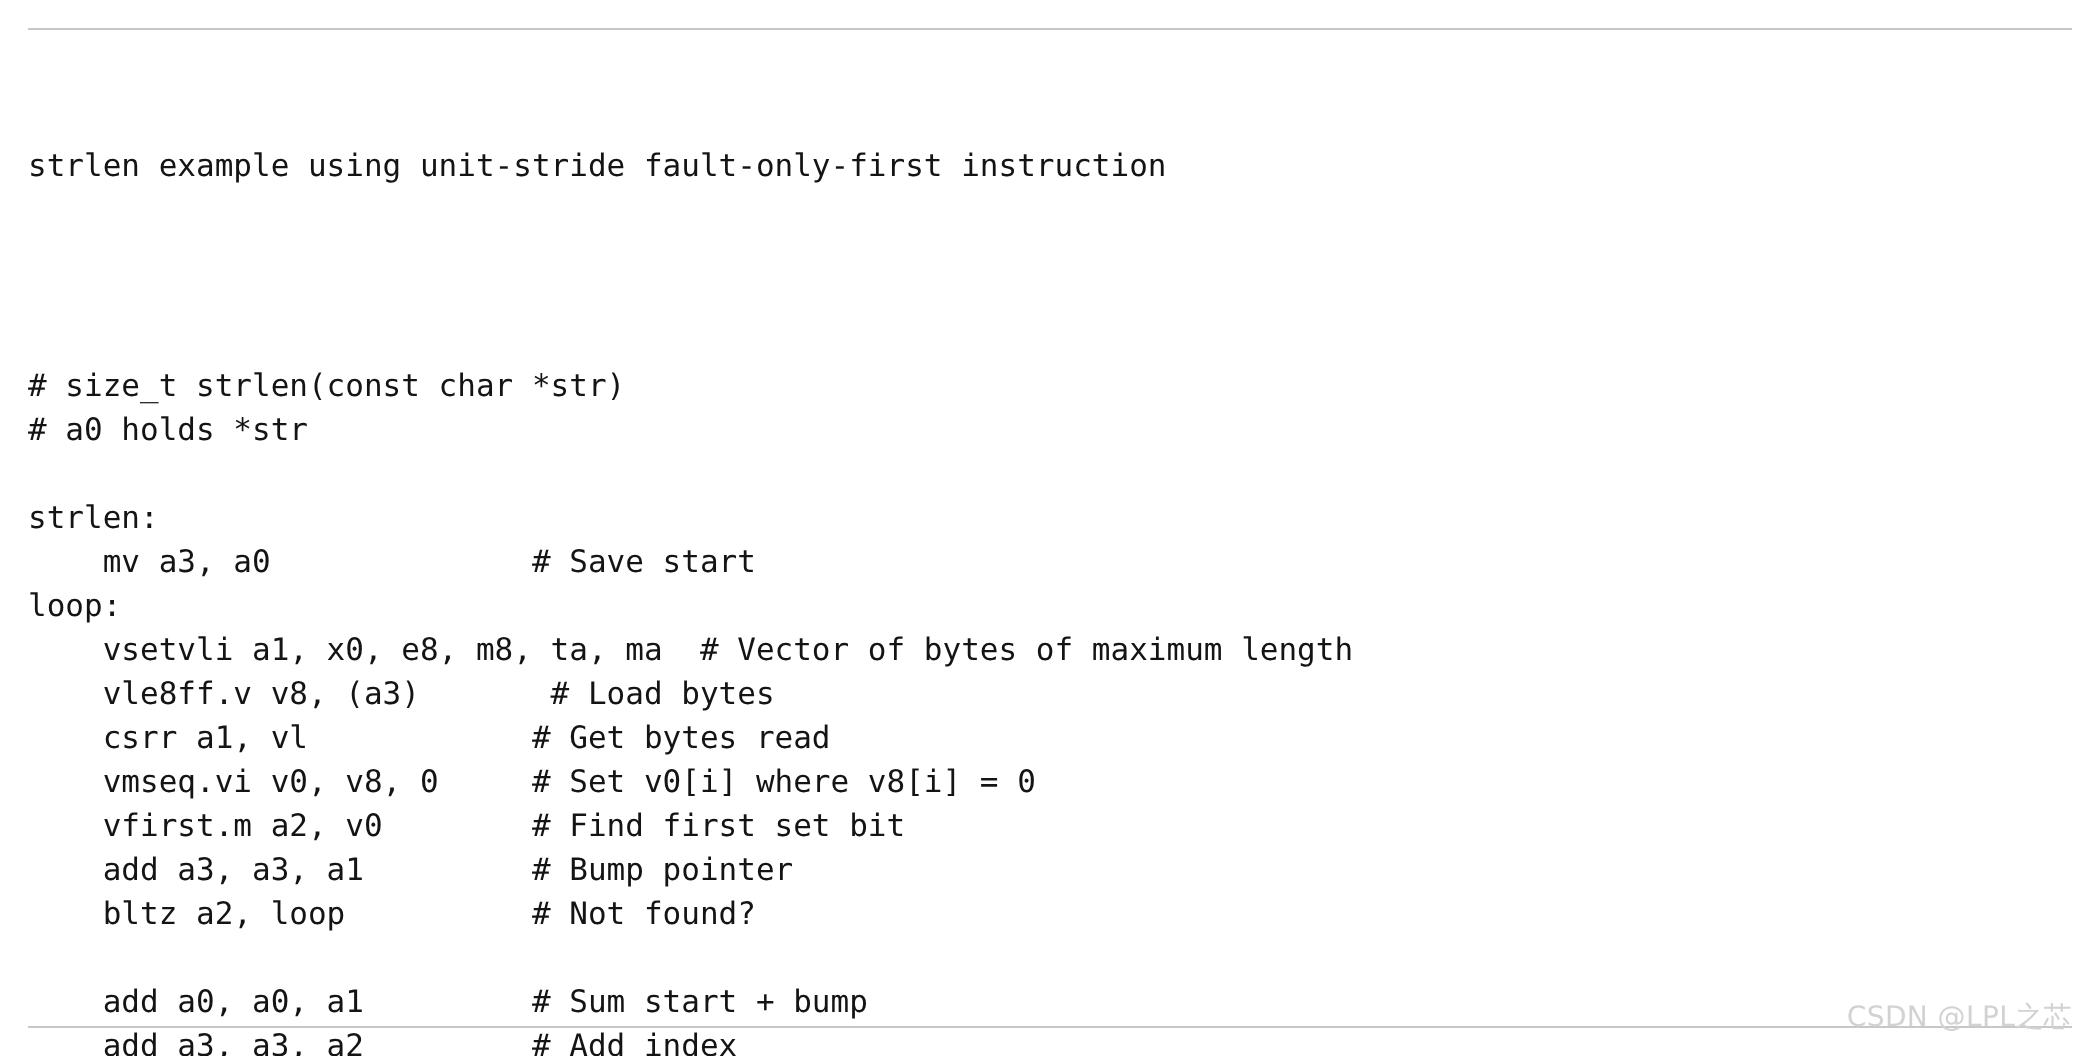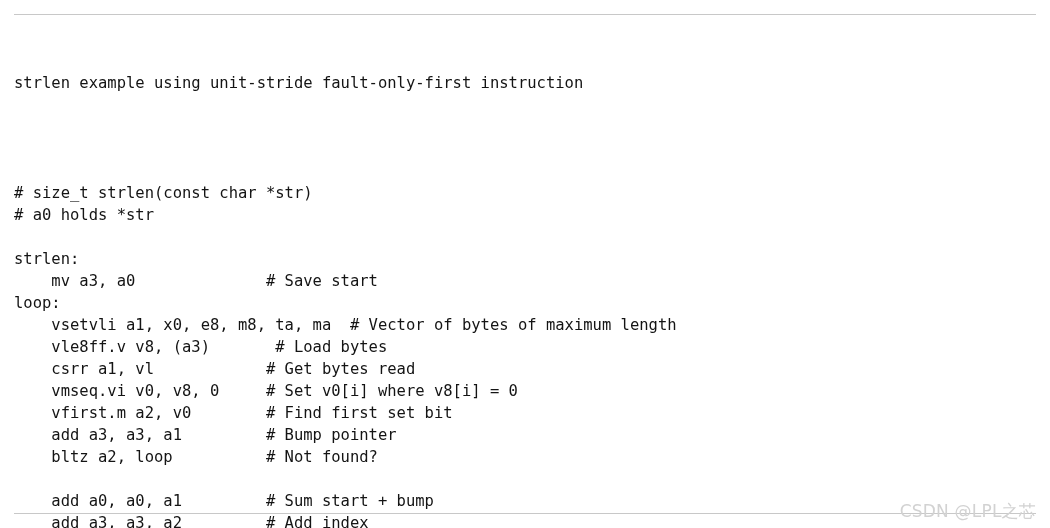--- a/index.html
+++ b/index.html
@@ -61,21 +61,21 @@
   .spacer {
     display: block;
     height: 22px;
   }
 
   .watermark {
     position: absolute;
     right: 14px;
     top: 500px;
     font-family: "DejaVu Sans", sans-serif;
-    font-size: 17px;
+    font-size: 14px;
     color: #d2d2d2;
     white-space: pre;
     letter-spacing: 0.2px;
   }
 </style>
 </head>
 <body>
 
 <div class="page">
 

